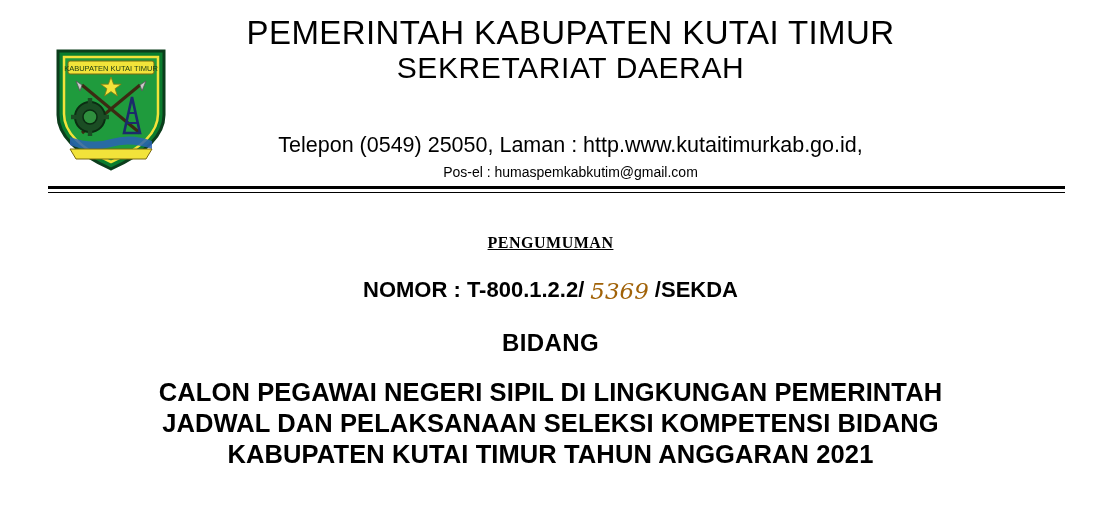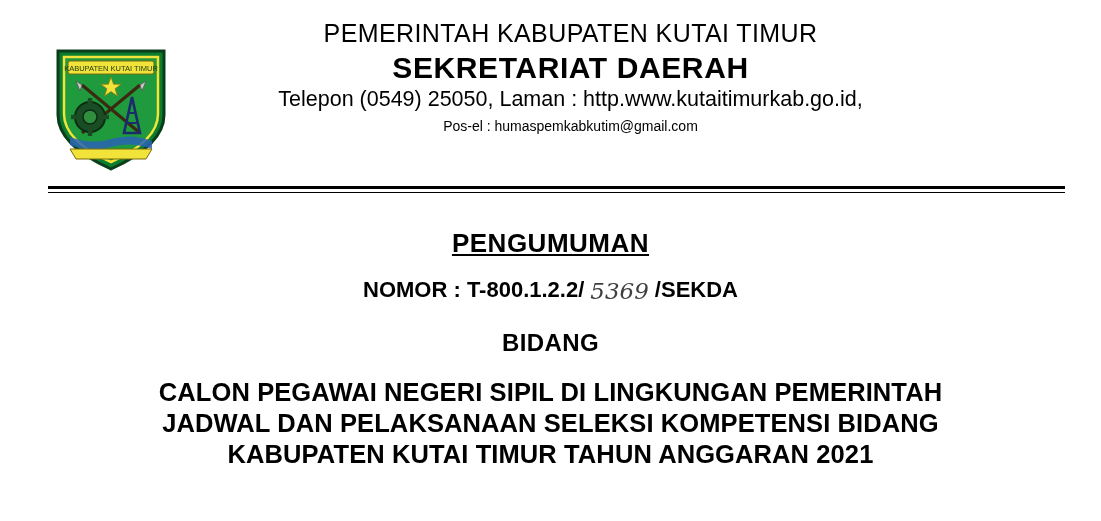--- a/index.html
+++ b/index.html
@@ -36,43 +36,44 @@
     height: 132px;
   }
   .crest svg { display: block; }
 
   .head-text {
     text-align: center;
     padding-left: 60px;
     padding-right: 20px;
   }
   .head-line1 {
-    font-size: 25px;
+    font-size: 33px;
     letter-spacing: 0.4px;
     line-height: 30px;
     white-space: nowrap;
   }
   .head-line2 {
     font-size: 30px;
-    font-weight: bold;
+    font-weight: normal;
     letter-spacing: 0.6px;
     line-height: 36px;
     margin-top: 2px;
     white-space: nowrap;
   }
   .head-line3 {
     font-size: 21.5px;
     line-height: 27px;
     margin-top: 4px;
     white-space: nowrap;
   }
   .head-line4 {
     font-size: 21.5px;
     line-height: 27px;
     white-space: nowrap;
+    margin-top: 46px;
   }
   .head-line5 {
     font-size: 14px;
     line-height: 27px;
     white-space: nowrap;
   }
 
   
   .rule-wrap {
     position: absolute;
@@ -92,39 +93,40 @@
 
   
   .body-block {
     position: absolute;
     left: 0;
     right: 0;
     top: 228px;
     text-align: center;
   }
   .title-pengumuman {
-    font-size: 26px;
+    font-size: 16px;
     font-weight: bold;
     text-decoration: underline;
     letter-spacing: 0.5px;
     line-height: 30px;
+    font-family: Liberation Serif, serif;
   }
   .nomor-row {
     margin-top: 18px;
     font-size: 22px;
     font-weight: bold;
     line-height: 26px;
     white-space: nowrap;
   }
   .nomor-hand {
     font-family: "DejaVu Serif", serif;
     font-weight: normal;
     font-style: italic;
     font-size: 23px;
-    color: #404040;
+    color: #a16207;
     padding: 0 6px;
     letter-spacing: 0px;
     position: relative;
     top: 2px;
   }
   .tentang {
     margin-top: 26px;
     font-size: 24px;
     font-weight: bold;
     letter-spacing: 0.4px;

